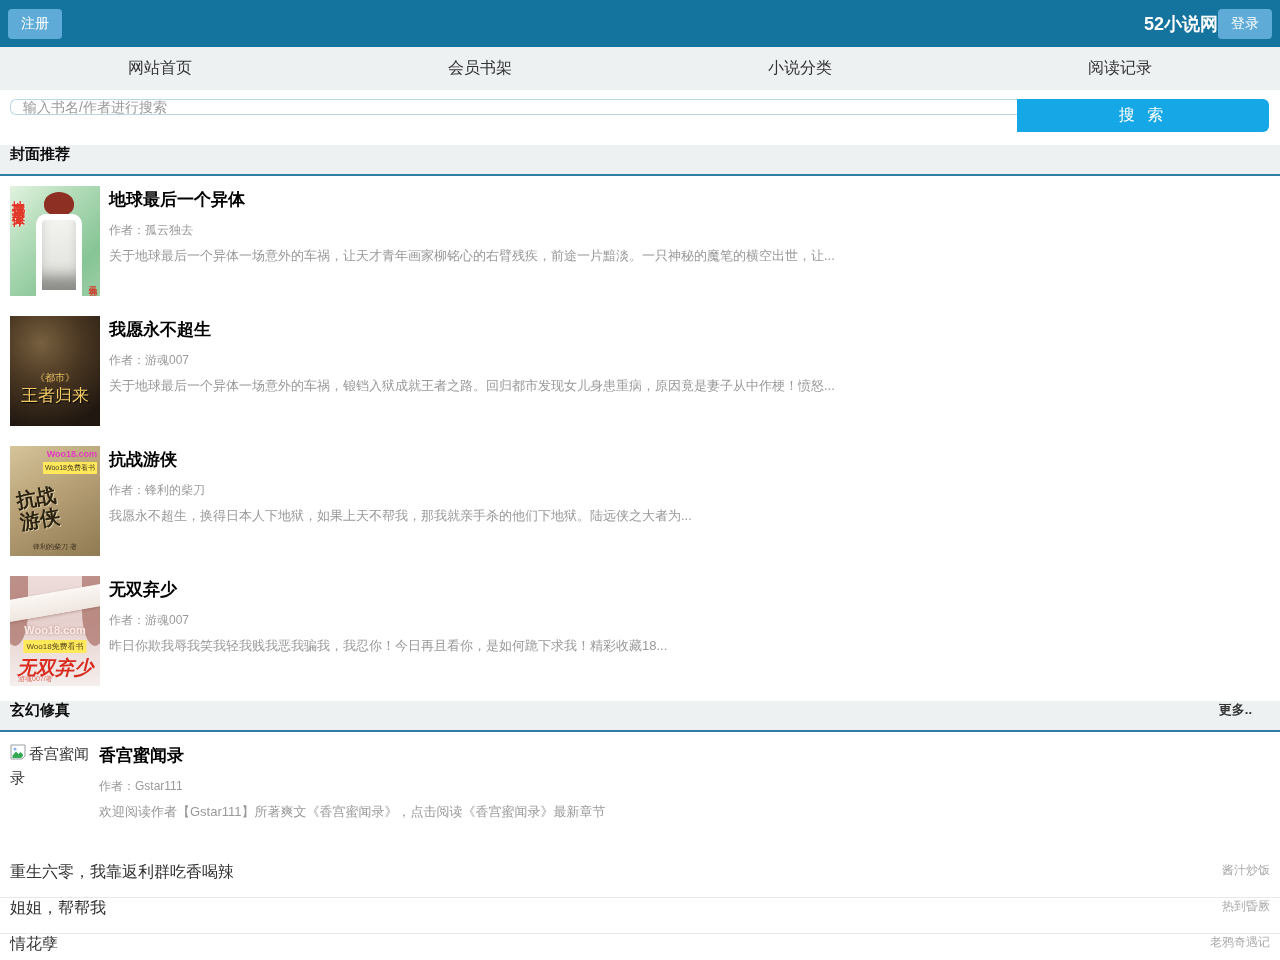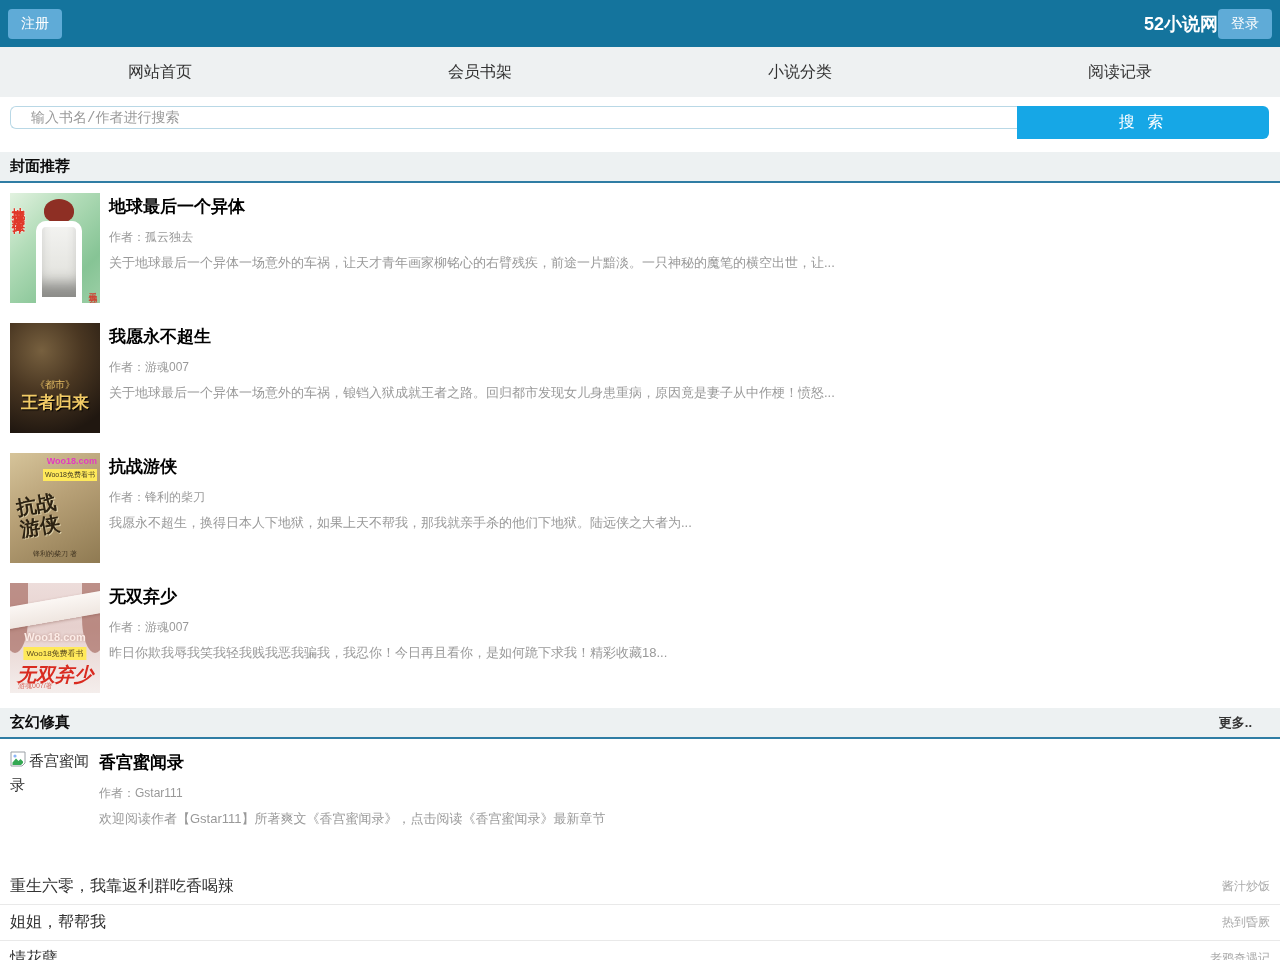--- a/index.html
+++ b/index.html
@@ -20,50 +20,50 @@
     background:#5fabd7; color:#fff; border:none; border-radius:4px;
     font-size:14px; padding:6px 13px; cursor:pointer;
     font-family:inherit;
   }
   .topbar-title {
     color:#fff; font-size:18px; font-weight:bold;
     flex:1; text-align:right;
   }
   
   .nav {
-    height:50px; background:#eef1f2;
+    height:43px; background:#eef1f2;
     display:flex; align-items:center;
   }
   .nav-item {
     flex:1; text-align:center; font-size:16px; color:#333; cursor:pointer;
   }
   
   .search-row {
     display:flex; padding:9px 11px 13px 10px;
   }
   .search-input {
-    flex:1; height:23px;
+    flex:1; height:16px;
     border:1px solid #b9d8e6; border-right:none;
     border-radius:6px 0 0 6px;
-    padding:0 20px; font-size:14px; color:#333; outline:none;
-    font-family:Liberation Mono, monospace;
+    padding:0 12px; font-size:14px; color:#333; outline:none;
+    font-family:Liberation Sans, sans-serif;
   }
   .search-input::placeholder { color:#9a9a9a; }
   .search-btn {
     width:252px; height:33px;
     background:#16a7e6; color:#fff; border:none;
     border-radius:0 6px 6px 0;
     font-size:16px; letter-spacing:4px; cursor:pointer;
     font-family:inherit;
   }
   
   .section-header {
     height:31px; background:#edf1f2;
     border-bottom:2px solid #2f7da4;
-    display:flex; align-items:center; justify-content:space-between;
+    display:flex; justify-content:space-between;
     padding:0 10px;
   }
   .section-title { font-size:15px; font-weight:bold; color:#0d0d0d; }
   .section-more { font-size:13px; color:#333; font-weight:bold; padding-right:18px; cursor:pointer; }
   
   .book {
     display:flex; padding:10px 10px 0 10px; cursor:pointer;
   }
   .book + .book { margin-top:10px; }
   .cover {
@@ -100,21 +100,21 @@
     color:#cf4233; font-size:9px; letter-spacing:1px;
   }
   
   .cover2 { background:radial-gradient(circle at 35% 25%,#77603f 0%,#4a3722 40%,#201710 85%); }
   .cv2-tag {
     position:absolute; top:55px; width:100%; text-align:center;
     color:#e5bd62; font-size:10px;
   }
   .cv2-main {
     position:absolute; top:68px; width:100%; text-align:center;
-    color:#f2cb66; font-size:17px; font-weight:bold;
+    color:#f2cb66; font-size:17px; font-weight:normal;
     text-shadow:1px 1px 1px #000;
   }
   
   .cover3 { background:linear-gradient(150deg,#d6c49a 0%,#b7a076 45%,#8f7a52 100%); }
   .cv3-site {
     position:absolute; top:3px; right:3px;
     color:#e23cc0; font-size:9px; font-weight:bold;
   }
   .cv3-banner {
     position:absolute; top:16px; right:3px;
@@ -167,21 +167,21 @@
   .section2 { margin-top:15px; }
   
   .broken-box {
     width:80px; flex:none; font-size:15px; color:#333; line-height:1.55;
     word-break:break-all;
   }
   .broken-icon { display:inline-block; vertical-align:-1px; margin-right:1px; }
   
   .rank-list { margin-top:41px; }
   .rank-item {
-    display:flex; justify-content:space-between; align-items:center;
+    display:flex; justify-content:space-between; 
     height:36px; padding:0 10px;
     border-bottom:1px solid #e9e9e9;
     cursor:pointer;
   }
   .rank-title { font-size:16px; color:#333; }
   .rank-author { font-size:12px; color:#aaa; }
 </style>
 </head>
 <body>
 

